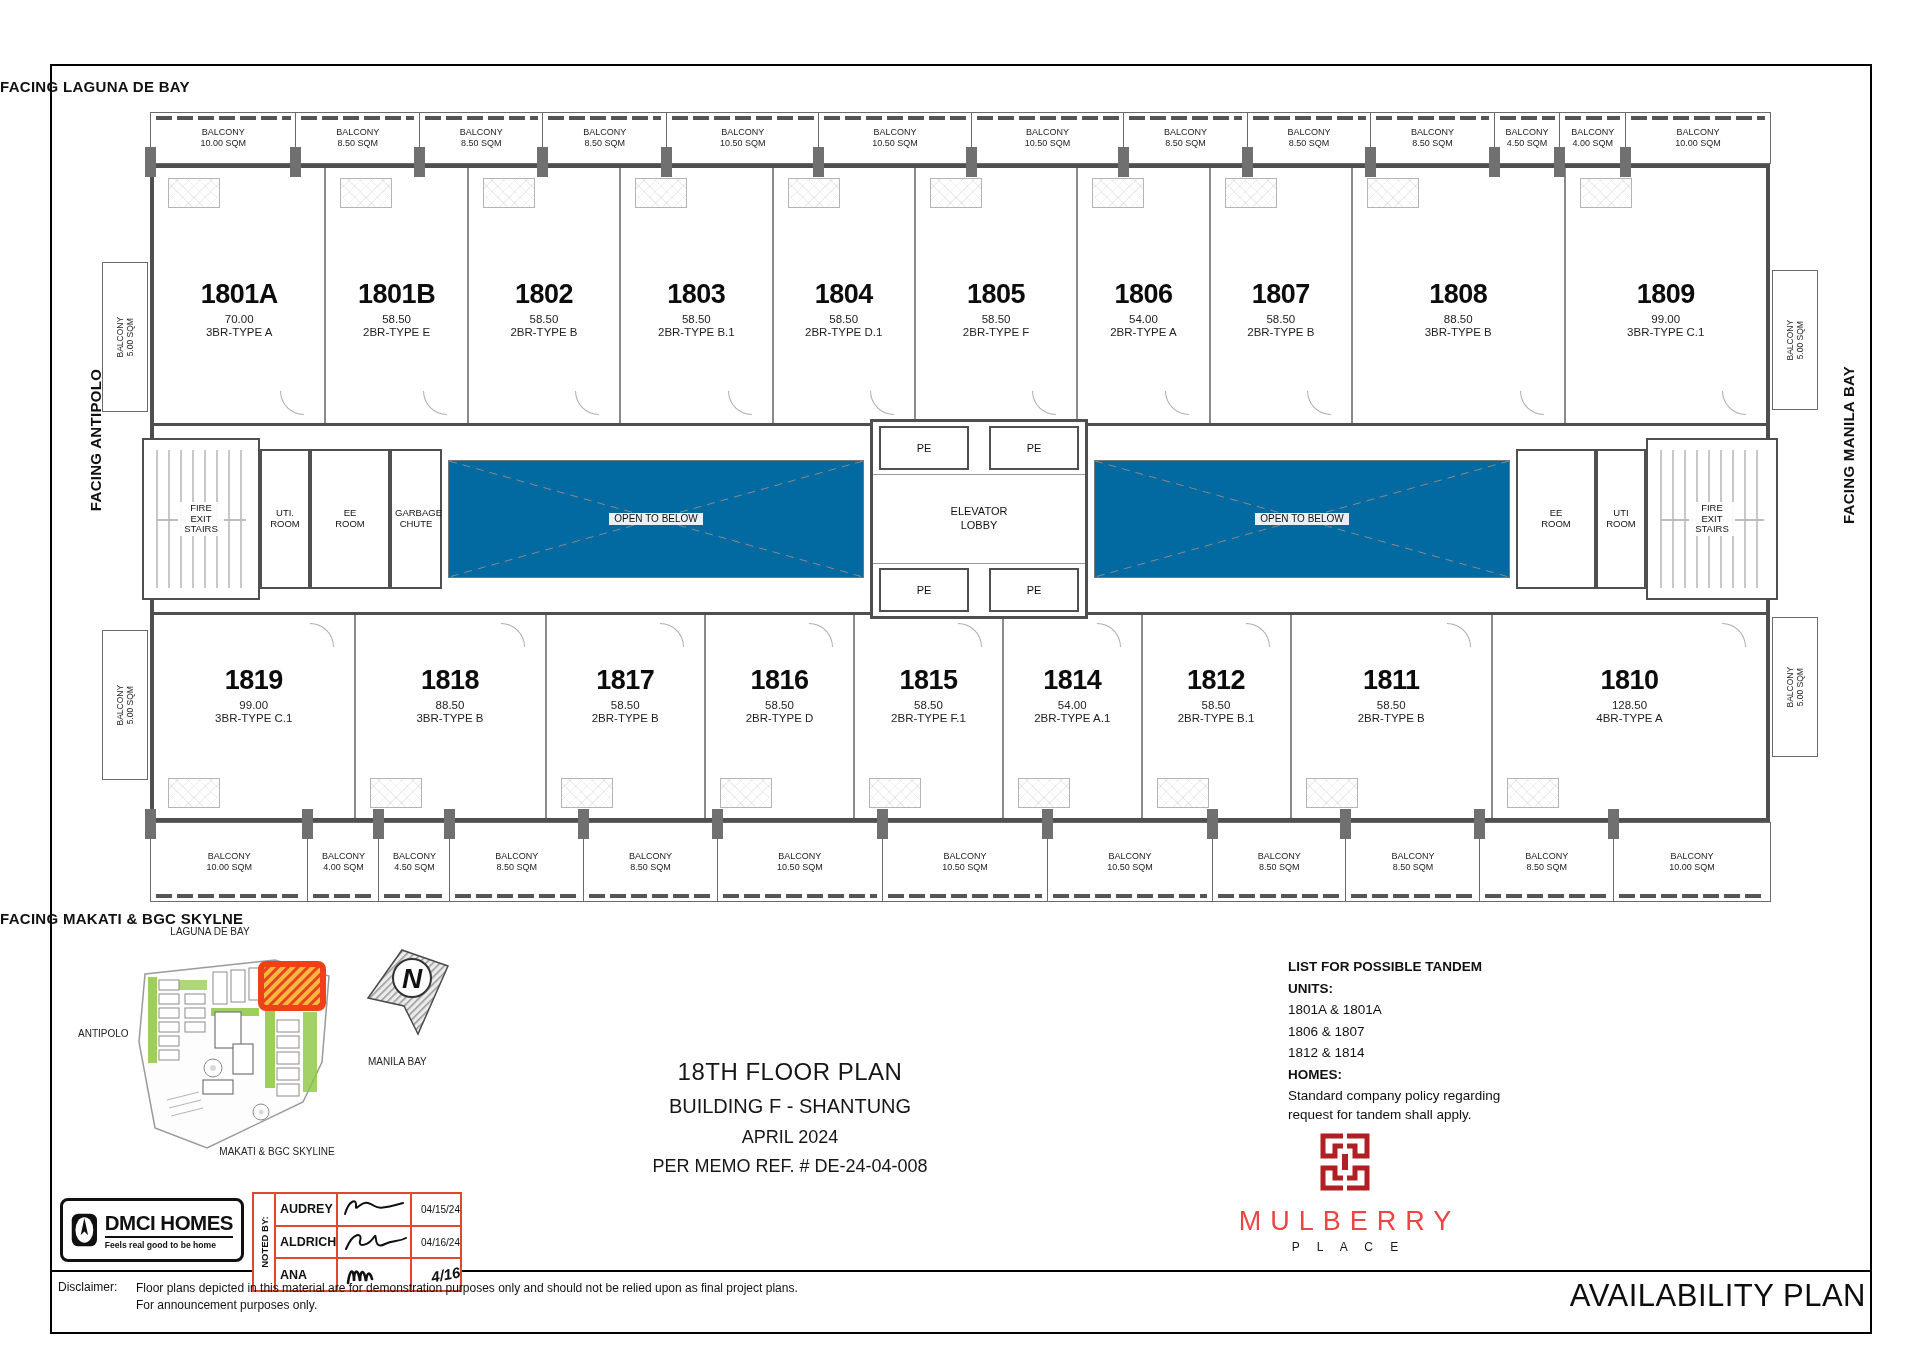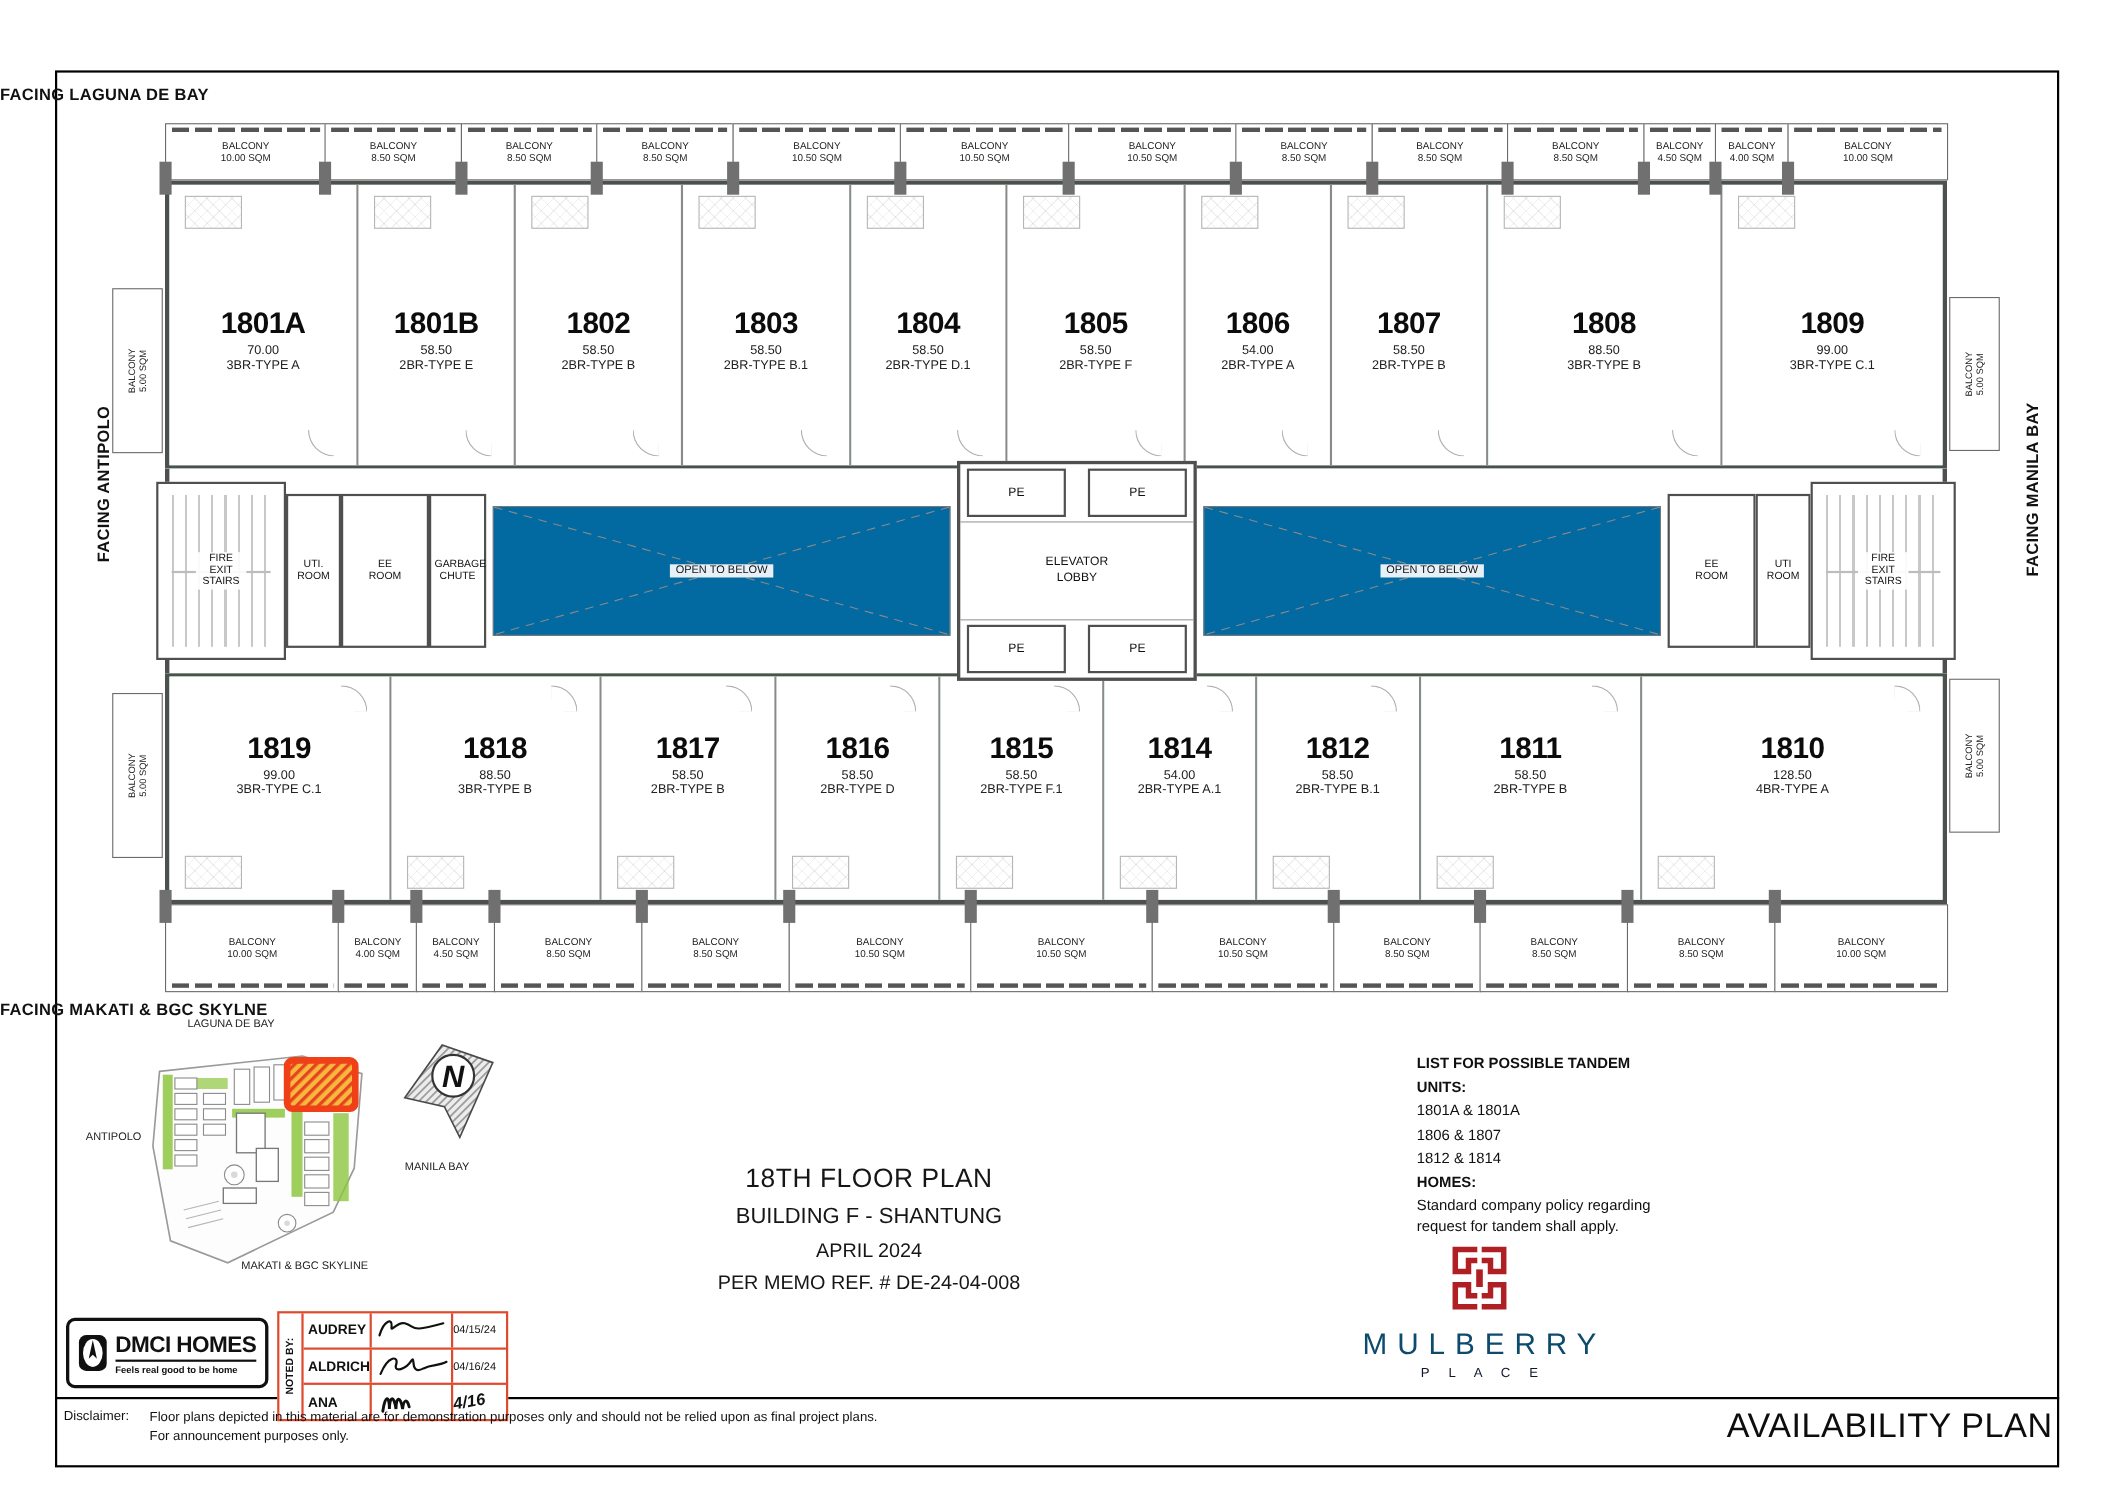--- a/index.html
+++ b/index.html
@@ -85,37 +85,37 @@
   #title-block .t2{font-size:20px;margin-top:9px}
   #title-block .t3{font-size:18px;margin-top:9px}
   #title-block .t4{font-size:18px;margin-top:8px}
 
   #tandem{position:absolute;left:1288px;top:956px;width:250px;font-size:13.5px;line-height:1.6;color:#101010}
   #tandem .th{font-weight:bold}
   #tandem .note-h{font-weight:bold}
   #tandem .note{line-height:1.45}
 
   #mulberry{position:absolute;left:1170px;top:1130px;width:350px;text-align:center}
-  #mul-name{font-size:27px;letter-spacing:9px;color:#0c4a6e;margin-top:8px;padding-left:9px;white-space:nowrap}
+  #mul-name{font-size:27px;letter-spacing:9px;color:#ef4444;margin-top:8px;padding-left:9px;white-space:nowrap}
   #mul-place{font-size:12px;letter-spacing:7px;color:#0f172a;margin-top:3px;padding-left:7px;white-space:nowrap}
 
   #dmci{position:absolute;left:60px;top:1198px;width:184px;height:64px;border:3px solid #101010;border-radius:8px;display:flex;align-items:center;gap:7px;padding:5px 8px;background:#fff}
   .dmci-text{display:flex;flex-direction:column}
   .dmci-name{font-weight:bold;font-size:20.5px;letter-spacing:-.5px;border-bottom:2.5px solid #101010;padding-bottom:1px;white-space:nowrap}
   .dmci-tag{font-size:8.6px;font-weight:bold;margin-top:2px;white-space:nowrap}
 
   #noted{position:absolute;left:252px;top:1192px;width:210px;height:100px;border:2px solid #e04a2c;display:flex;background:#fff}
   .noted-side{width:22px;border-right:2px solid #e04a2c;position:relative}
   .noted-side span{position:absolute;left:50%;top:50%;transform:translate(-50%,-50%) rotate(-90deg);font-size:9.5px;font-weight:bold;white-space:nowrap}
   .noted-grid{flex:1;display:flex;flex-direction:column}
   .nrow{flex:1;display:flex;border-bottom:2px solid #e04a2c;min-height:0}
   .nrow:last-child{border-bottom:none}
   .ncell-name{width:62px;border-right:2px solid #e04a2c;display:flex;align-items:center;padding-left:4px;font-weight:bold;font-size:12.5px}
   .ncell-sig{flex:1;border-right:2px solid #e04a2c;display:flex;align-items:center;justify-content:center;overflow:hidden}
-  .ncell-date{width:48px;display:flex;align-items:center;justify-content:flex-start;font-size:10px}
+  .ncell-date{width:48px;display:flex;align-items:center;justify-content:flex-end;font-size:10px}
   .hand{font-style:italic;font-weight:bold;font-size:15px;transform:rotate(-10deg)}
 
   #disc{position:absolute;left:58px;top:1280px;display:flex;font-size:12px;color:#111}
   #disc .disc-label{width:64px}
   #disc .disc-text{margin-left:14px;line-height:1.4}
   #avail{position:absolute;right:54px;top:1278px;font-size:31px;letter-spacing:.5px;color:#0d0d0d}
 </style>
 </head>
 <body>
 

